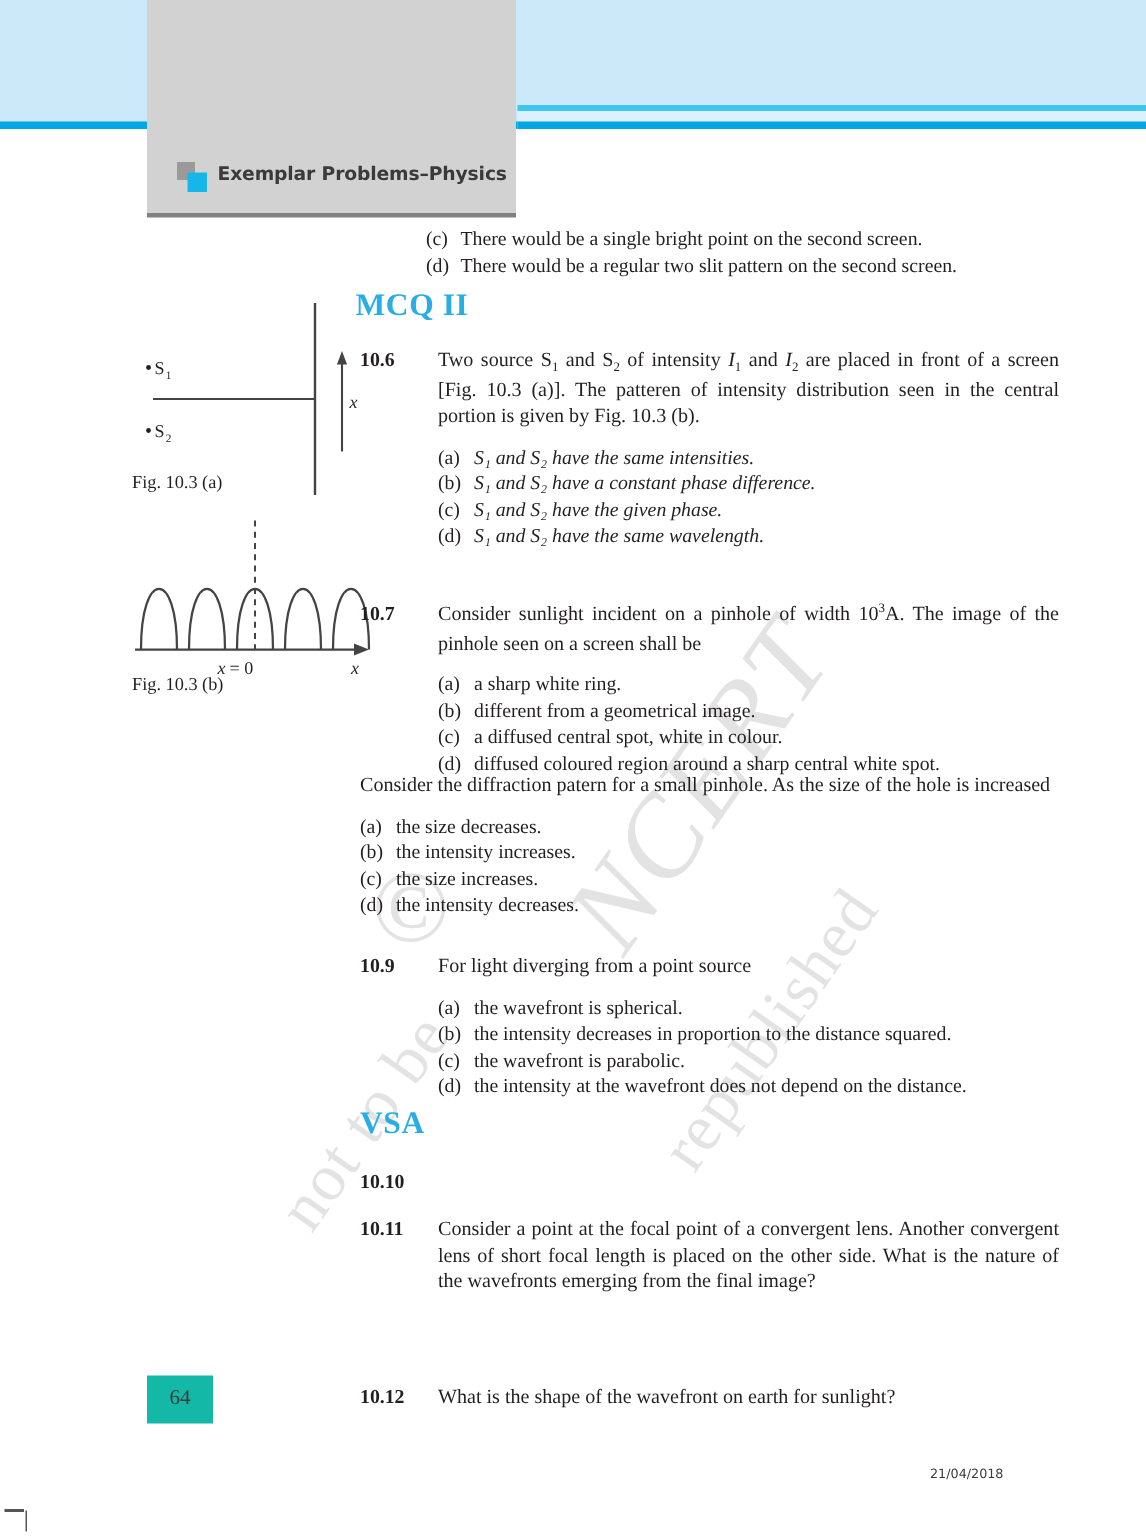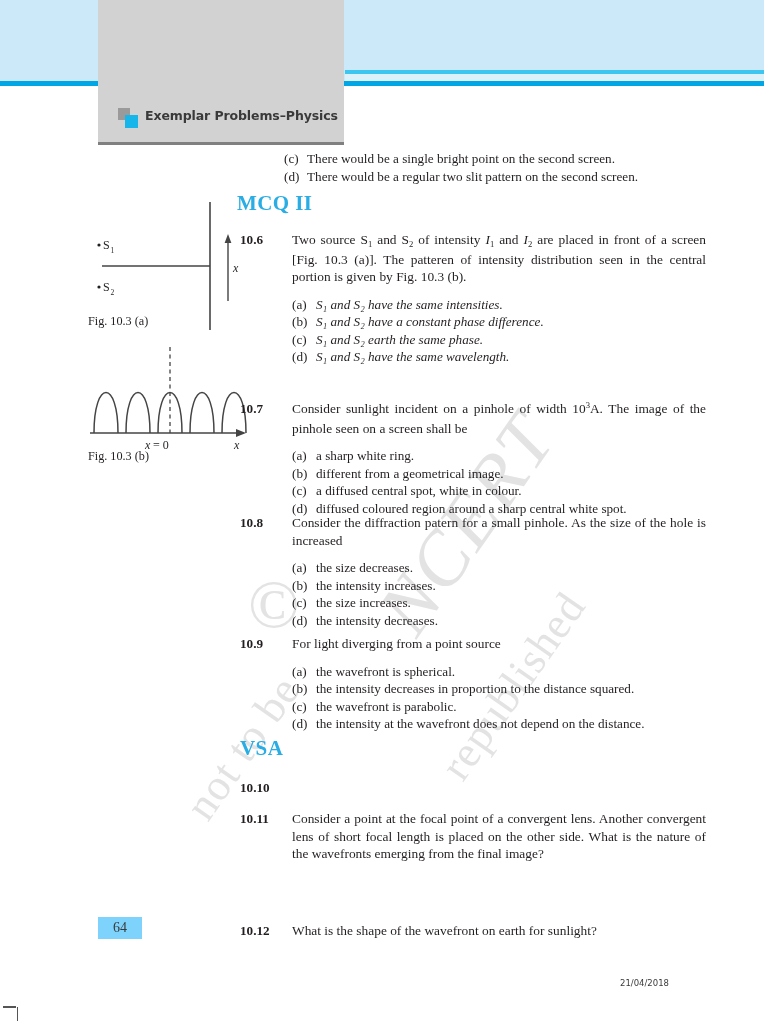--- a/index.html
+++ b/index.html
@@ -154,22 +154,22 @@
   .fig-cap {
     position: absolute; width: 160px; text-align: left;
     font-size: 12.2px; color: #231f20;
   }
   .fig-cap-a { left: 88px; top: 314px; }
   .fig-cap-b { left: 88px; top: 449px; }
 
   
   .page-num {
     position: absolute; left: 98px; top: 917px;
-    width: 44px; height: 22px;
-    background: #7dd3fc;
+    width: 44px; height: 32px;
+    background: #14b8a6;
     display: flex; align-items: center; justify-content: center;
     font-size: 14px; color: #3a3a3a;
     font-family: "Liberation Serif", serif;
   }
   .footer-date {
     position: absolute; left: 620px; top: 978px;
     font-family: "DejaVu Sans", sans-serif;
     font-size: 8.5px;
     color: #3a3a3a;
   }
@@ -269,21 +269,21 @@
         <li class="opt-row">
           <span class="opt-key">(a)</span>
           <span class="opt-txt it">S₁ and S₂ have the same intensities.</span>
         </li>
         <li class="opt-row">
           <span class="opt-key">(b)</span>
           <span class="opt-txt it">S₁ and S₂ have a constant phase difference.</span>
         </li>
         <li class="opt-row">
           <span class="opt-key">(c)</span>
-          <span class="opt-txt it">S₁ and S₂ earth the same phase.</span>
+          <span class="opt-txt it">S₁ and S₂ have the given phase.</span>
         </li>
         <li class="opt-row">
           <span class="opt-key">(d)</span>
           <span class="opt-txt it">S₁ and S₂ have the same wavelength.</span>
         </li>
       </ul>
     </div>
   </div>
 
   <div class="q" style="left:240px; top:400px;">
@@ -305,21 +305,20 @@
         </li>
         <li class="opt-row">
           <span class="opt-key">(d)</span>
           <span class="opt-txt">diffused coloured region around a sharp central white spot.</span>
         </li>
       </ul>
     </div>
   </div>
 
   <div class="q" style="left:240px; top:514px;">
-    <div class="q-num">10.8</div>
     <div class="q-body">
       <div class="q-stem">Consider the diffraction patern for a small pinhole. As the size of the hole is increased</div>
       <ul class="opt-list q-opts">
         <li class="opt-row">
           <span class="opt-key">(a)</span>
           <span class="opt-txt">the size decreases.</span>
         </li>
         <li class="opt-row">
           <span class="opt-key">(b)</span>
           <span class="opt-txt">the intensity increases.</span>

